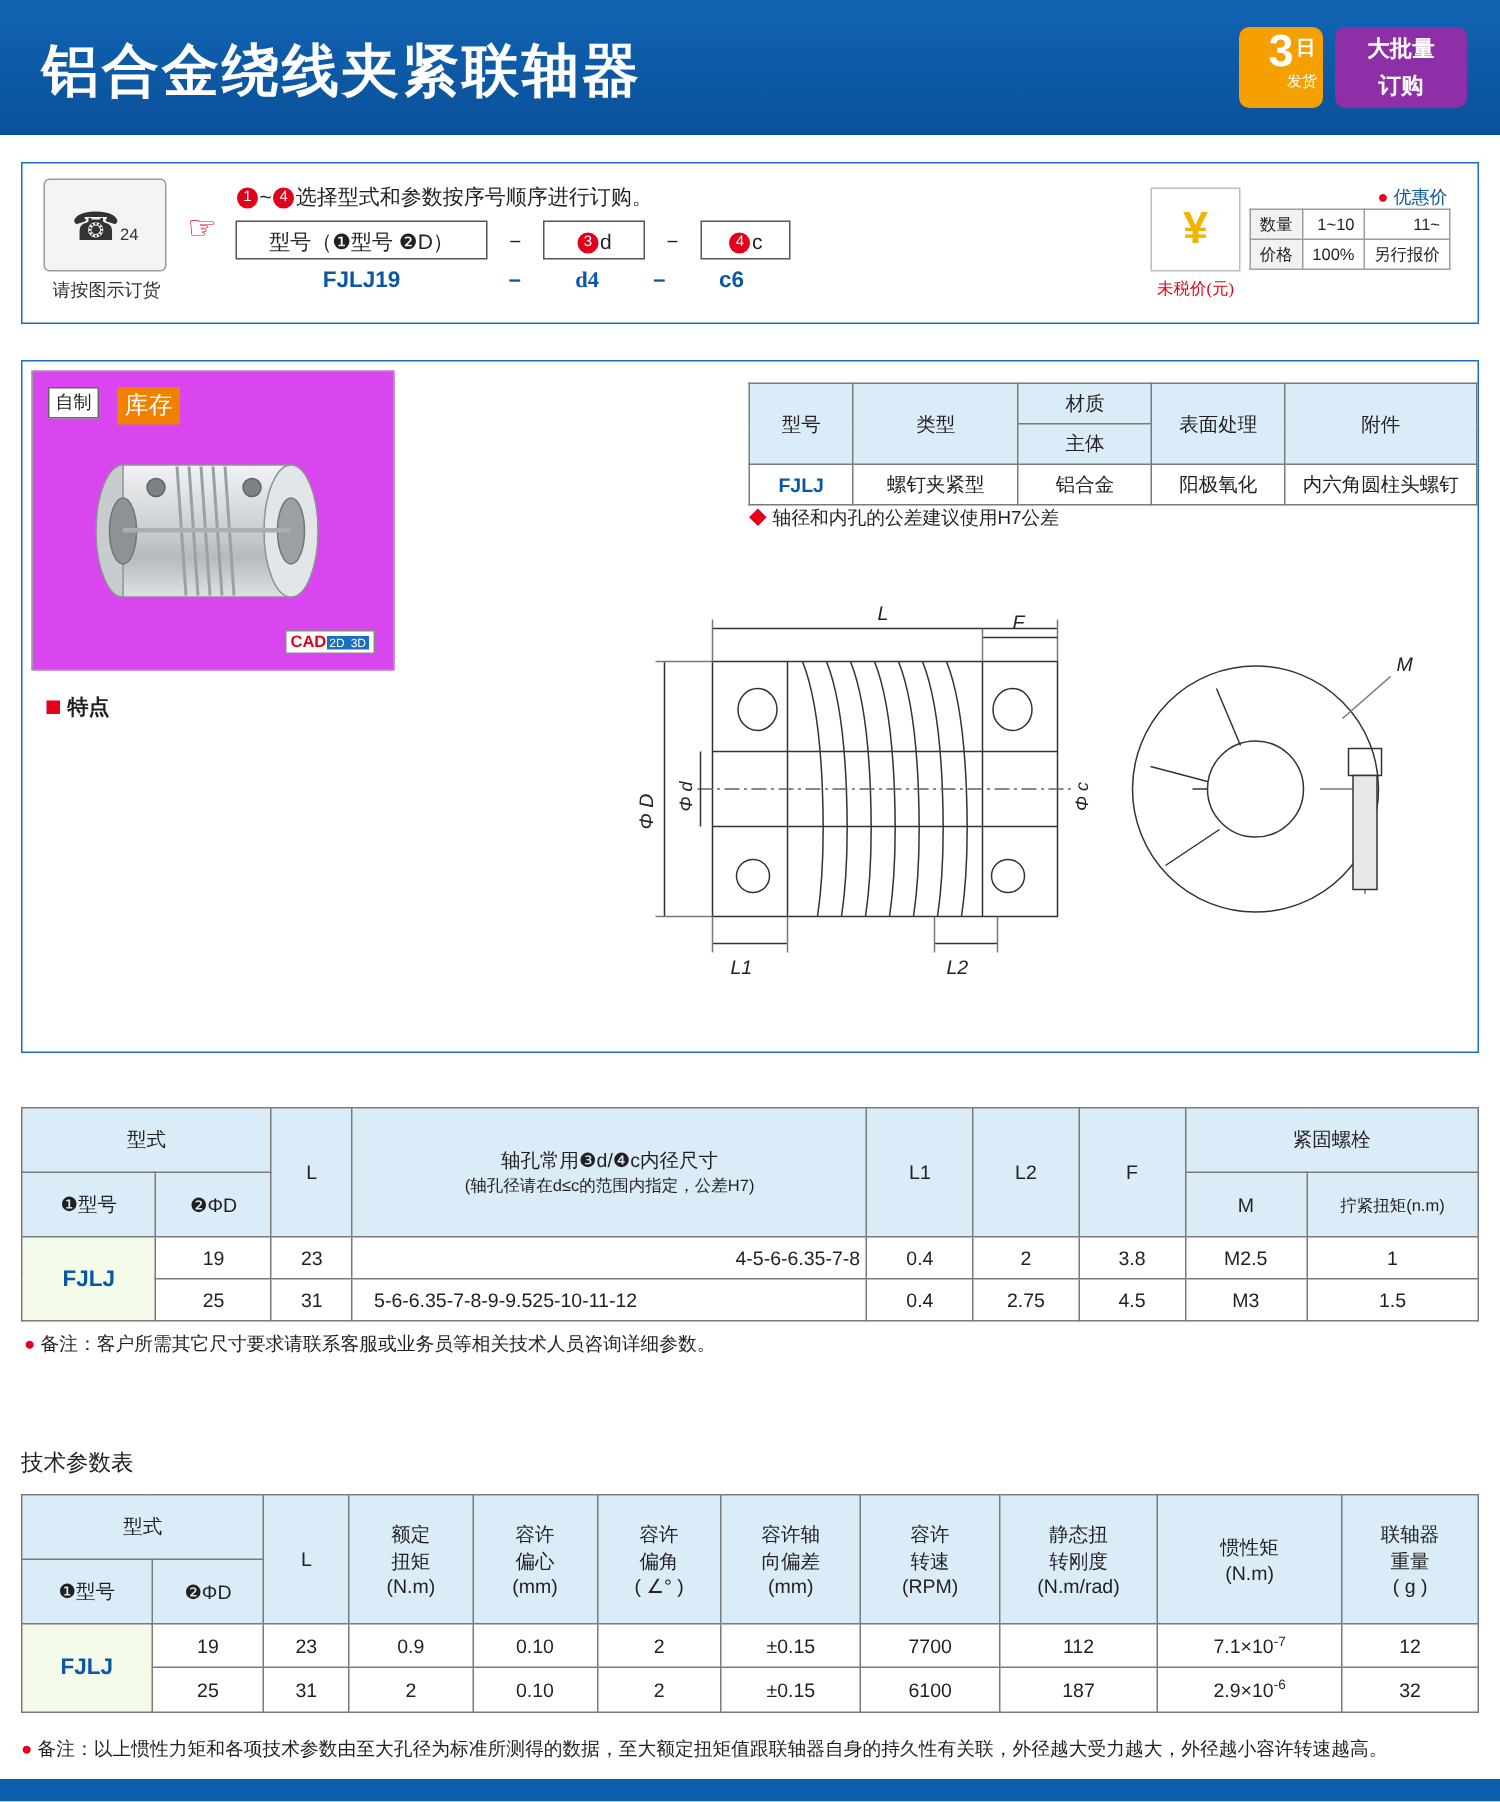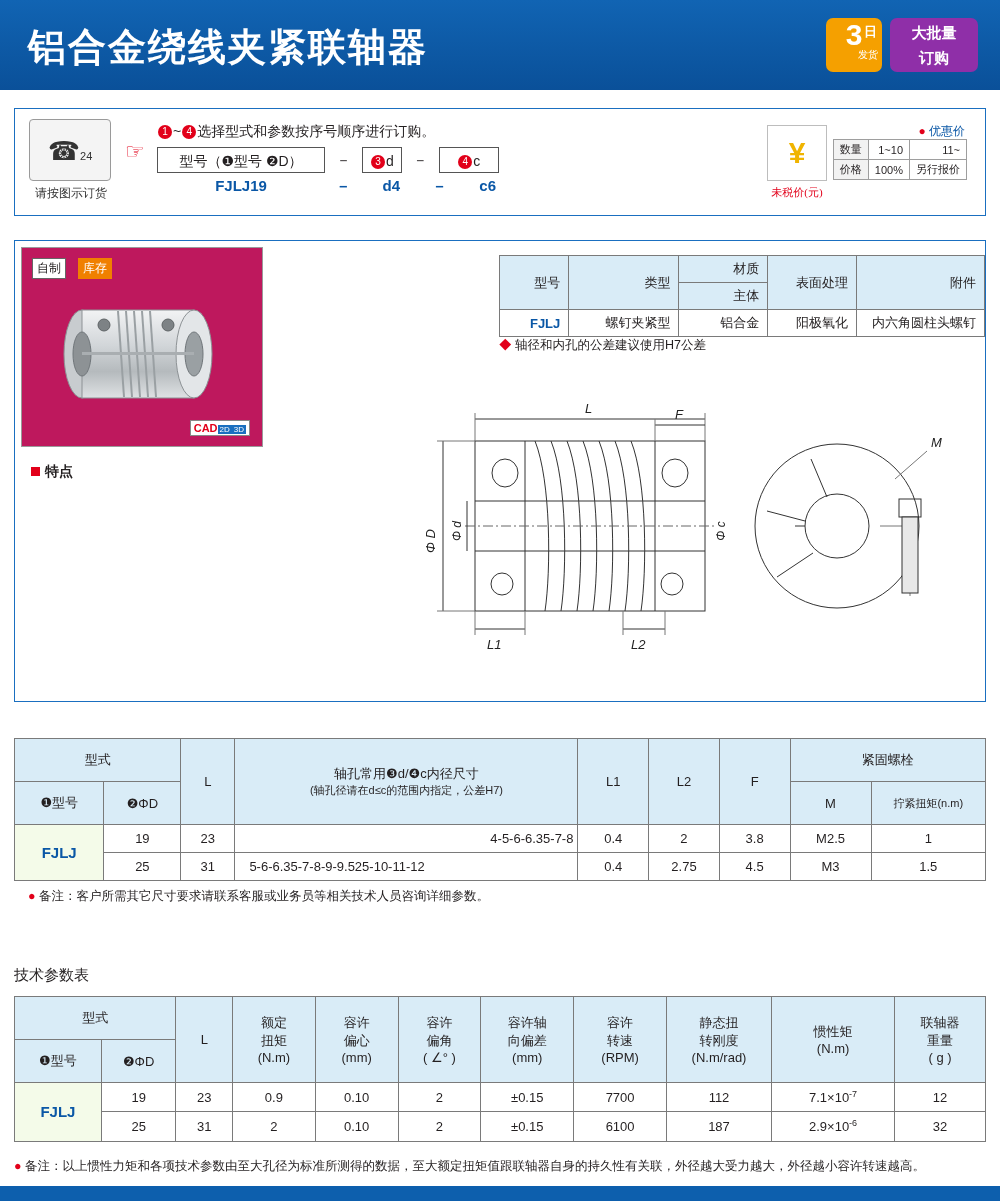--- a/index.html
+++ b/index.html
@@ -60,28 +60,28 @@
     background:#e2001a; color:#fff; font-size:10px; text-align:center; vertical-align:middle;
     margin:0 1px;
   }
   .order-boxes { position:absolute; left:142px; top:38px; }
   .ob {
     display:inline-block; border:1px solid #555; background:#fff;
     height:26px; line-height:26px; text-align:center; font-size:14px;
     vertical-align:middle;
   }
   .ob1 { width:168px; }
-  .ob2 { width:40px; }
+  .ob2 { width:68px; }
   .ob3 { width:60px; }
   .dash { display:inline-block; width:28px; text-align:center; font-size:15px; vertical-align:middle;}
   .order-vals { position:absolute; left:142px; top:68px; color:#0a57a6; font-weight:bold; font-size:15px;}
   .ov { display:inline-block; text-align:center; }
   .ov1 { width:168px; }
   .ovd { width:28px; color:#0a57a6;}
-  .ov2 { width:60px; }
+  .ov2 { width:60px;font-family:Liberation Serif, serif; }
   .ov3 { width:60px; }
 
   .yen-box {
     position:absolute; right:158px; top:16px; width:60px; height:56px;
     border:1px solid #bdbdbd; background:#ffffff; text-align:center;
     font-size:30px; color:#f0b400; line-height:54px; font-weight:bold;
   }
   .yen-cap { position:absolute; right:152px; top:76px; width:72px; text-align:center; font-size:11px; color:#e2001a;font-family:Liberation Serif, serif;}
   .price-head { position:absolute; right:20px; top:14px; font-size:12px; color:#0a57a6;}
   .price-head .dot { color:#e2001a; }
@@ -91,28 +91,28 @@
   .price-table td { border:1px solid #9e9e9e; padding:2px 6px; text-align:right; white-space:nowrap;}
   .price-table td.lbl { background:#f2f2f2; }
 
   
   .panel {
     position:absolute; left:14px; top:240px; width:972px; height:462px;
     border:1px solid #1a6fc0;
   }
   .prod-box {
     position:absolute; left:6px; top:6px; width:242px; height:200px;
-    border:1px solid #9a9a9a; background:#be185d;
+    border:1px solid #9a9a9a; background:#d946ef;
   }
   .tag-self {
     position:absolute; left:10px; top:10px; font-size:12px;
     border:1px solid #666; background:#fff; padding:1px 4px;
   }
   .tag-stock {
-    position:absolute; left:56px; top:10px; font-size:12px;
+    position:absolute; left:56px; top:10px; font-size:16px;
     background:#f08000; color:#fff; padding:2px 5px;
   }
   .cad-badge {
     position:absolute; right:12px; bottom:10px; font-size:11px;
     border:1px solid #888; padding:1px 3px; background:#fff; color:#333;
   }
   .cad-badge b { color:#e2001a; }
   .cad-badge .sq { display:inline-block; background:#1a6fc0; color:#fff; font-size:8px; padding:0 2px; }
 
   .coupling {
@@ -122,41 +122,41 @@
   .feat-title { position:absolute; left:16px; top:222px; font-size:14px; font-weight:bold; }
   .feat-title .sq { display:inline-block; width:9px; height:9px; background:#e2001a; margin-right:5px;}
   .feat-list { position:absolute; left:16px; top:246px; font-size:13.5px; line-height:26px; }
   .feat-list div::before { content:"\25CF"; font-size:9px; vertical-align:middle; margin-right:6px;}
 
   
   .spec-table {
     position:absolute; left:484px; top:14px; border-collapse:collapse; font-size:13px;
   }
   .spec-table th, .spec-table td {
-    border:1px solid #7a7a7a; padding:4px 8px; text-align:right;
+    border:1px solid #7a7a7a; padding:4px 8px; text-align:center;
   }
   .spec-table th { background:#d9ecf7; font-weight:normal;}
   .spec-table .model { color:#0a57a6; font-weight:bold; }
   .spec-note { position:absolute; left:484px; top:96px; font-size:12.5px; color:#231f20;}
   .spec-note .d { color:#e2001a; }
 
   
   .drawing { position:absolute; left:360px; top:140px; width:600px; height:310px; }
   .dim-label { position:absolute; font-size:13px; font-style:italic; }
 
   
   .tbl { border-collapse:collapse; font-size:13px; }
   .tbl th, .tbl td { border:1px solid #7a7a7a; text-align:center; }
   .tbl th { background:#d9ecf7; font-weight:normal; padding:12px 4px; }
   .tbl td { padding:6px 4px; background:#ffffff;}
   .tbl td.modelcell { color:#0a57a6; font-weight:bold; font-size:15px; background:#f4fbe9;}
 
   #dim-table-wrap { position:absolute; left:14px; top:738px; width:972px; }
   #dim-table-wrap table { width:972px; }
-  .note1 { position:absolute; left:28px; top:888px; font-size:12.5px; }
+  .note1 { position:absolute; left:16px; top:888px; font-size:12.5px; }
   .note1 .d { color:#e2001a; }
 
   
   .tech-title { position:absolute; left:14px; top:966px; font-size:15px; font-weight:normal; }
   #tech-table-wrap { position:absolute; left:14px; top:996px; width:972px; }
   #tech-table-wrap table { width:972px; }
   .note2 { position:absolute; left:14px; top:1158px; font-size:12.5px; }
   .note2 .d { color:#e2001a; }
 
   .footer-line { position:absolute; left:0; top:1186px; width:1000px; height:15px; background:#0d5fad;}

